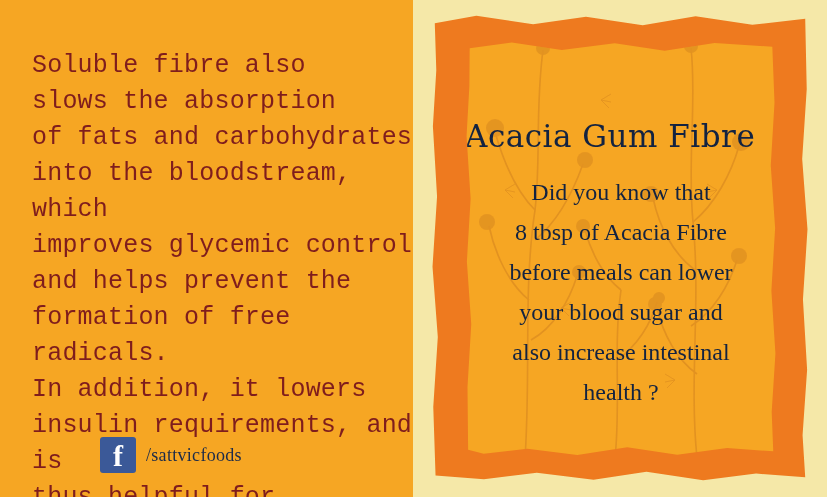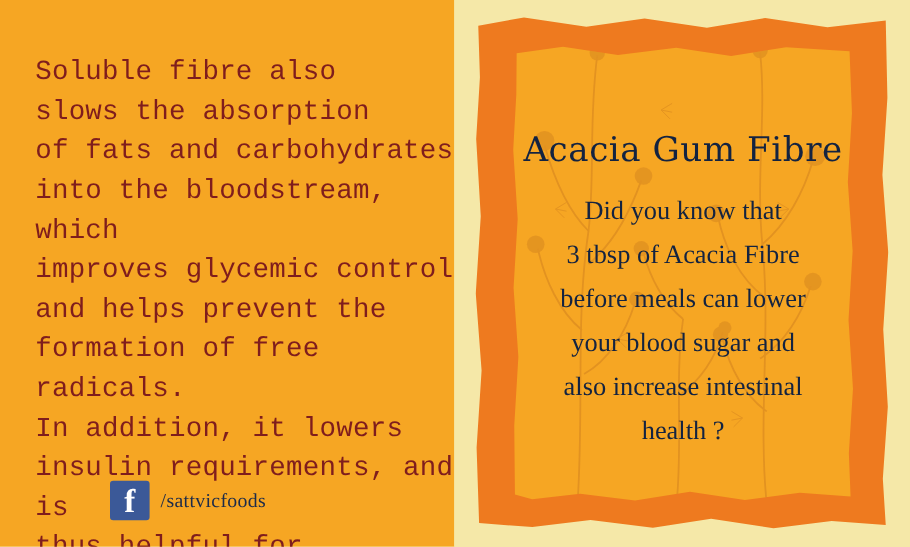--- a/index.html
+++ b/index.html
@@ -122,21 +122,20 @@
     top: 0;
     width: 312px;
     height: 418px;
     box-sizing: border-box;
     padding-top: 78px;
   }
   .poster-title {
     color: #132341;
     font-family: "DejaVu Serif", serif;
     font-size: 31px;
-    text-align: center;
     letter-spacing: 0.5px;
     margin: 0 0 18px 0;
     font-weight: normal;
   }
   .poster-body {
     color: #132341;
     font-family: "Liberation Serif", serif;
     font-size: 24px;
     line-height: 40px;
     text-align: center;
@@ -209,21 +208,21 @@
             <path d="M96 268 l10 -6 M96 268 l10 2 M96 268 l8 8"></path>
             <path d="M252 150 l-10 -6 M252 150 l-10 2 M252 150 l-8 8"></path>
             <path d="M210 340 l-10 -6 M210 340 l-10 2 M210 340 l-8 8"></path>
             <path d="M136 60 l10 -6 M136 60 l10 2 M136 60 l8 8"></path>
           </g>
         </svg>
 
         <div class="poster-content">
           <h1 class="poster-title">Acacia Gum Fibre</h1>
           <p class="poster-body">Did you know that
-3 tbsp of Acacia Fibre
+8 tbsp of Acacia Fibre
 before meals can lower
 your blood sugar and
 also increase intestinal
 health ?</p>
         </div>
 
       </div>
     </div>
   </div>
 

